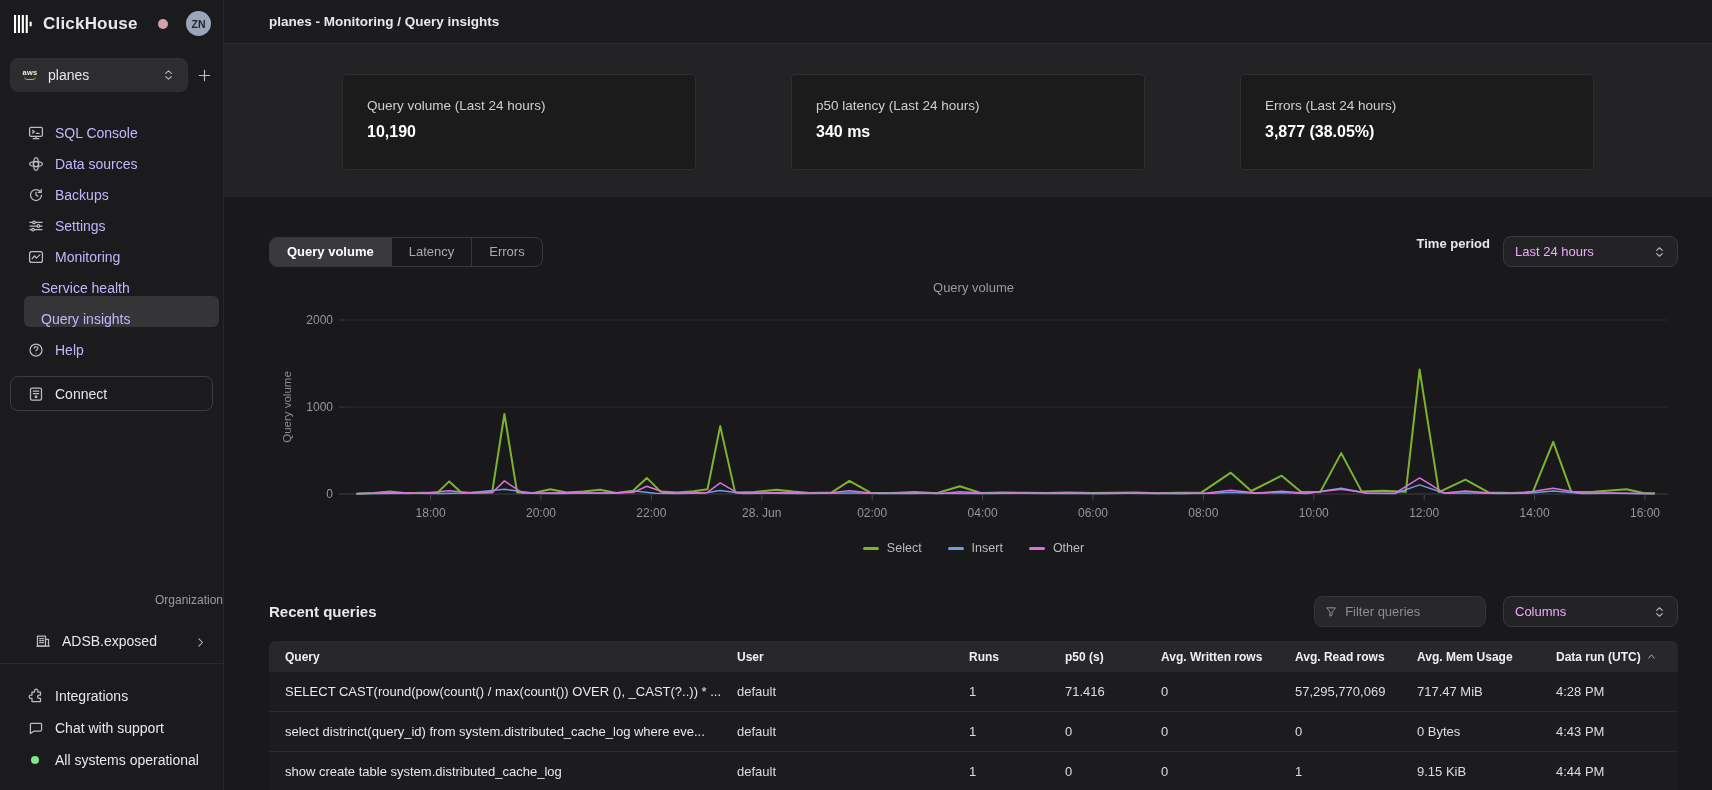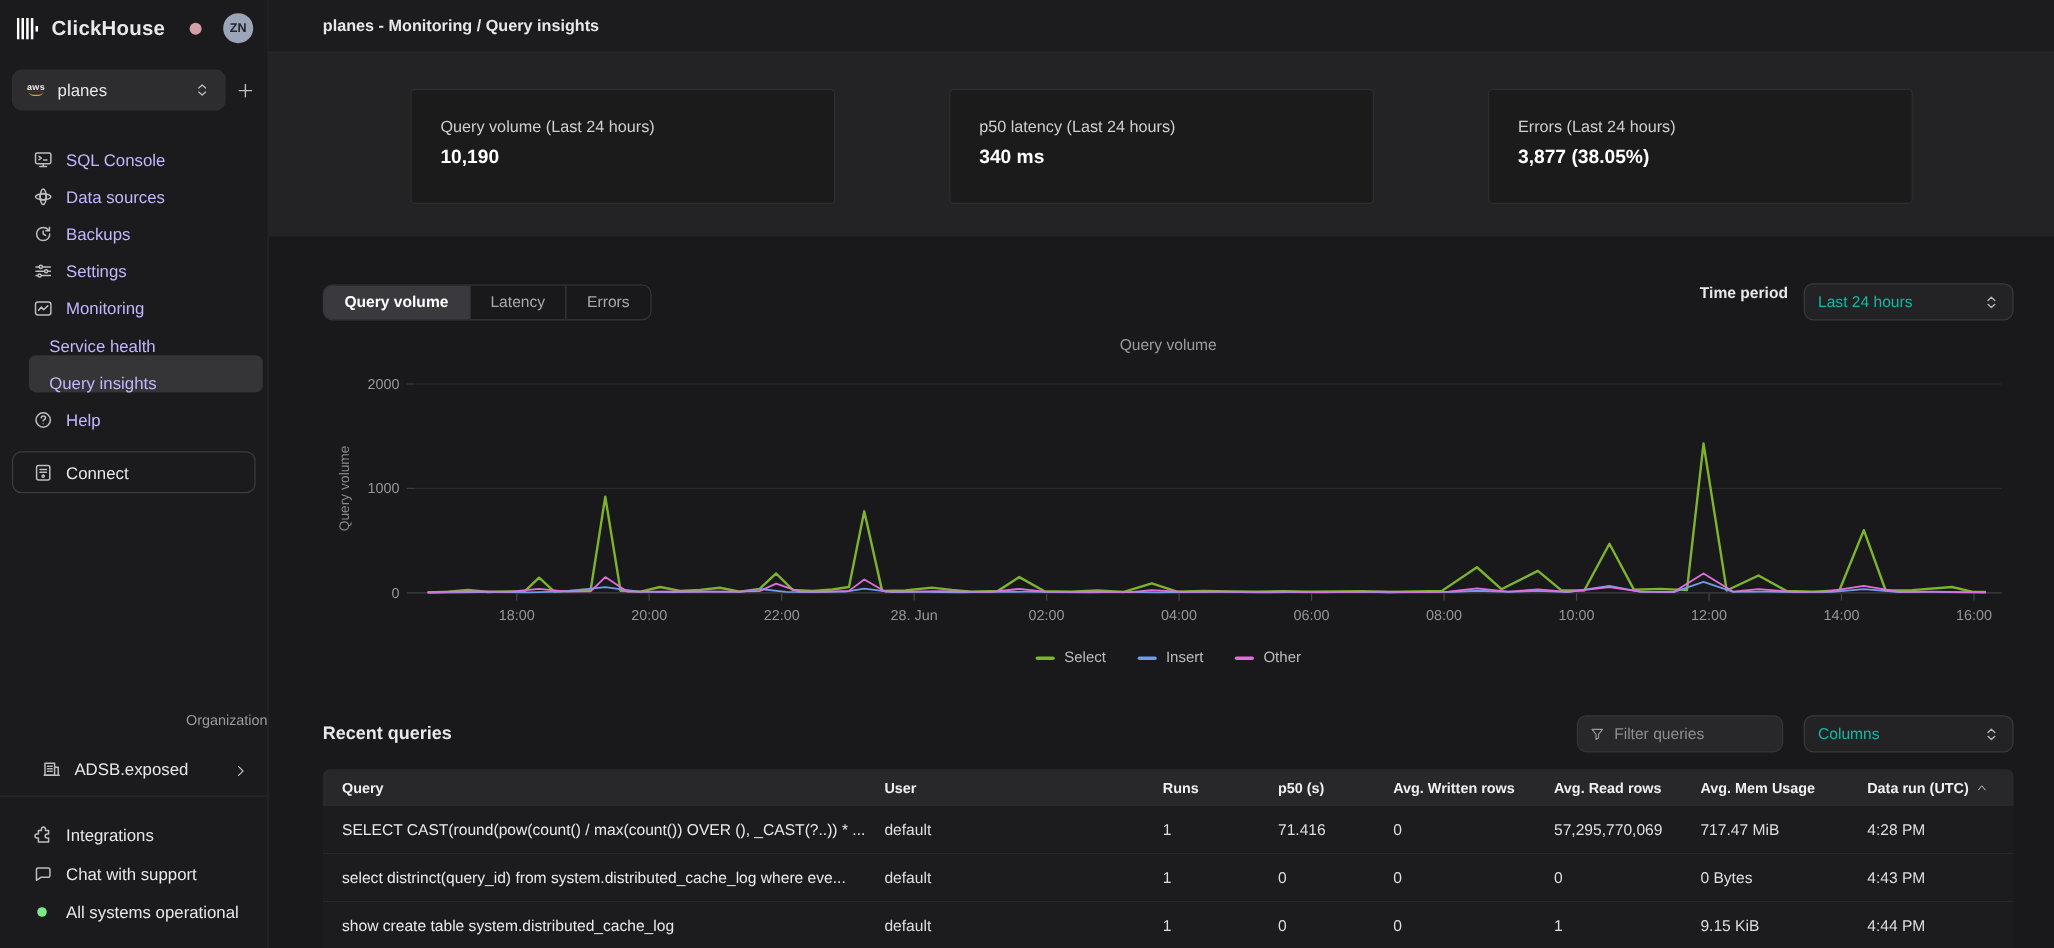--- a/index.html
+++ b/index.html
@@ -73,21 +73,21 @@
   .tab {
     padding: 0 17px; height: 28px; display: flex; align-items: center; font-size: 13px;
     color: #a9a9ae; cursor: pointer; border-right: 1px solid #38383c; background: transparent;
   }
   .tab:last-child { border-right: none; }
   .tab.active { background: #3a3a3e; color: #fff; font-weight: 700; }
   .time-period { margin-left: auto; display: flex; align-items: flex-start; gap: 13px; }
   .tp-label { font-size: 13px; font-weight: 700; }
   .select-box {
     height: 31px; background: #232326; border: 1px solid #3a3a3e; border-radius: 8px;
-    display: flex; align-items: center; padding: 0 11px; font-size: 13px; cursor: pointer; color: #14b8a6;
+    display: flex; align-items: center; padding: 0 11px; font-size: 13px; cursor: pointer; color: #f0abfc;
   }
   .select-box .sel-val { flex: 1; }
   .select-box svg { stroke: #b5b5ba; fill: none; stroke-width: 1.4; stroke-linecap: round; stroke-linejoin: round; }
   .tp-select { width: 175px; }
   .chart-title { text-align: center; margin-top: 13px; font-size: 13px; color: #9b9ba0; }
   .chart-wrap { margin-top: 2px; }
   .legend { display: flex; justify-content: center; gap: 26px; margin-top: 5px; }
   .legend-item { display: flex; align-items: center; gap: 8px; font-size: 12.5px; color: #bcbcc1; cursor: pointer; }
   .legend-dash { width: 16px; height: 3px; border-radius: 2px; }
   .rq-row { margin-top: 41px; display: flex; align-items: center; }

